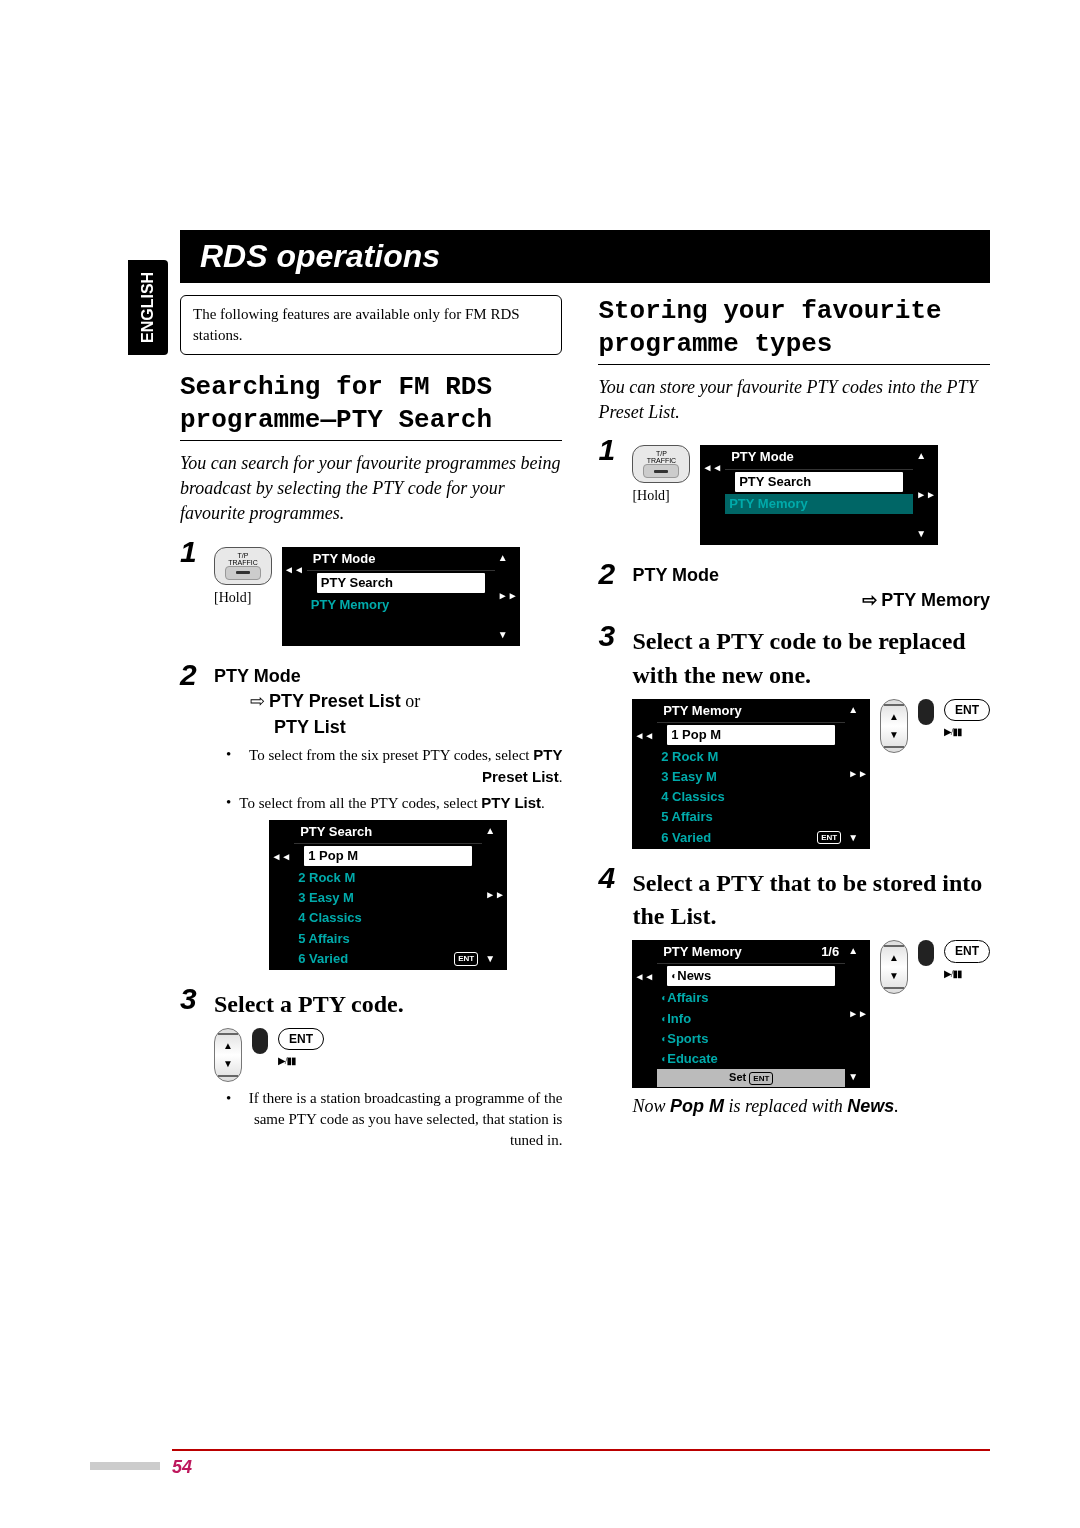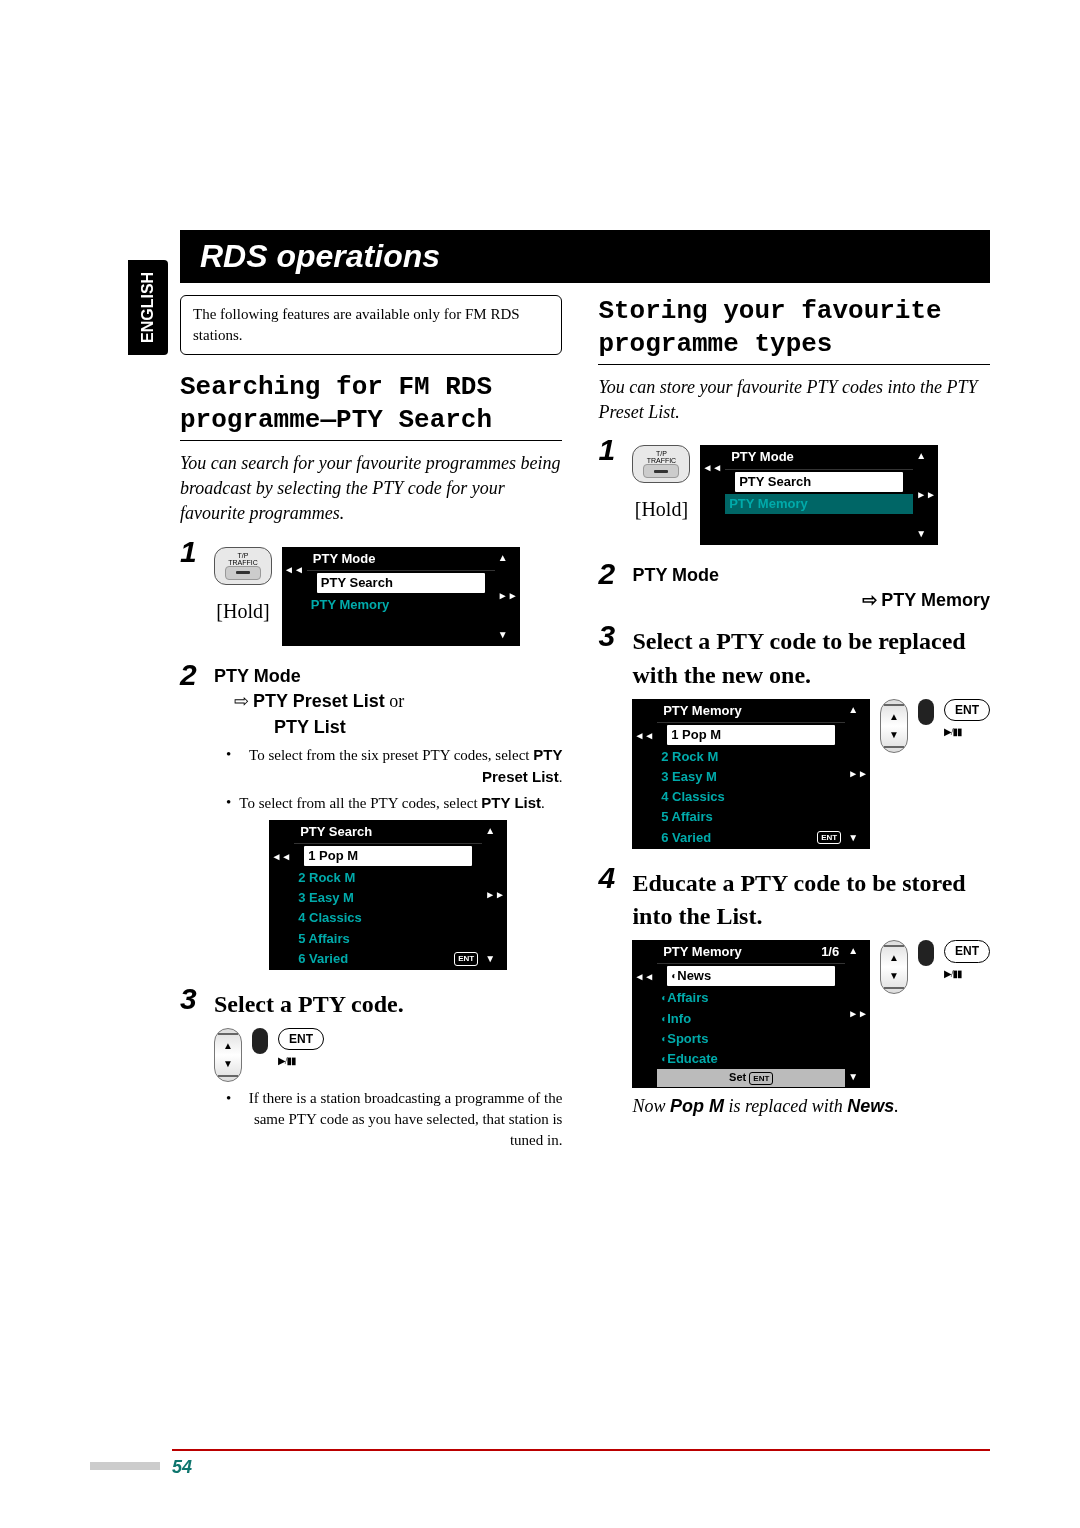--- a/index.html
+++ b/index.html
@@ -78,21 +78,21 @@
     font-weight: bold;
     font-style: italic;
     font-size: 30px;
     line-height: 1;
     min-width: 24px;
   }
   .step-body { flex: 1; padding-top: 4px; }
   .step-title { font-weight: bold; font-size: 24px; margin-bottom: 6px; }
   .bold-sans { font-family: Arial, sans-serif; font-weight: bold; }
   .arrow-indent { margin-left: 20px; }
-  .arrow-indent2 { margin-left: 20px; }
+  .arrow-indent2 { margin-left: 36px; }
   .arrow-indent3 { margin-left: 60px; }
   .bullet { display: flex; gap: 8px; margin: 4px 0 4px 12px; font-size: 15px; text-align: right; }
   .bullet::before { content: "•"; }
   .tp-button {
     display: inline-block;
     border: 1px solid #555;
     border-radius: 12px;
     padding: 4px 10px;
     background: #e8e8e8;
     position: relative;
@@ -108,21 +108,21 @@
     width: 36px;
     height: 14px;
     background: #ccc;
     border: 1px solid #999;
     border-radius: 4px;
     display: flex;
     align-items: center;
     justify-content: center;
   }
   .tp-dash { width: 14px; height: 3px; background: #333; border-radius: 1px; }
-  .hold { font-size: 20px; text-align: center; margin-top: 12px; }
+  .hold { font-size: 14px; margin-top: 3px; }
   .screen {
     background: #000;
     color: #fff;
     font-family: Arial, sans-serif;
     font-size: 13px;
     width: 190px;
     padding: 0;
     border: 1px solid #000;
   }
   .screen-title {
@@ -212,21 +212,21 @@
     left: 172px;
     right: 90px;
     border-top: 2px solid #b00;
     padding-top: 6px;
   }
   .page-number {
     font-family: Arial, sans-serif;
     font-style: italic;
     font-weight: bold;
     font-size: 18px;
-    color: #0f766e;
+    color: #be185d;
     text-align: right;
   }
   .footer-bar {
     position: absolute;
     bottom: 58px;
     left: 90px;
     width: 70px;
     height: 8px;
     background: #ccc;
   }
@@ -450,21 +450,21 @@
               <span class="ent-pill">ENT</span>
               <span class="play-sym">▶/▮▮</span>
             </div>
           </div>
         </div>
       </div>
 
       <div class="step">
         <div class="step-num">4</div>
         <div class="step-body">
-          <div class="step-title">Educate a PTY code to be stored into the List.</div>
+          <div class="step-title">Select a PTY that to be stored into the List.</div>
           <div class="fig-row">
             <div class="screen-wrap">
               <div style="background:#000;color:#fff;padding:30px 2px;font-size:10px;">◄◄</div>
               <div class="screen">
                 <div class="screen-title" style="display:flex;justify-content:space-between;">
                     <span>PTY Memory</span>
                     <span>1/6</span>
                   </div>
                 <div class="screen-row selected bold-sans">
                     <span class="icon-bullet">◐ </span>

